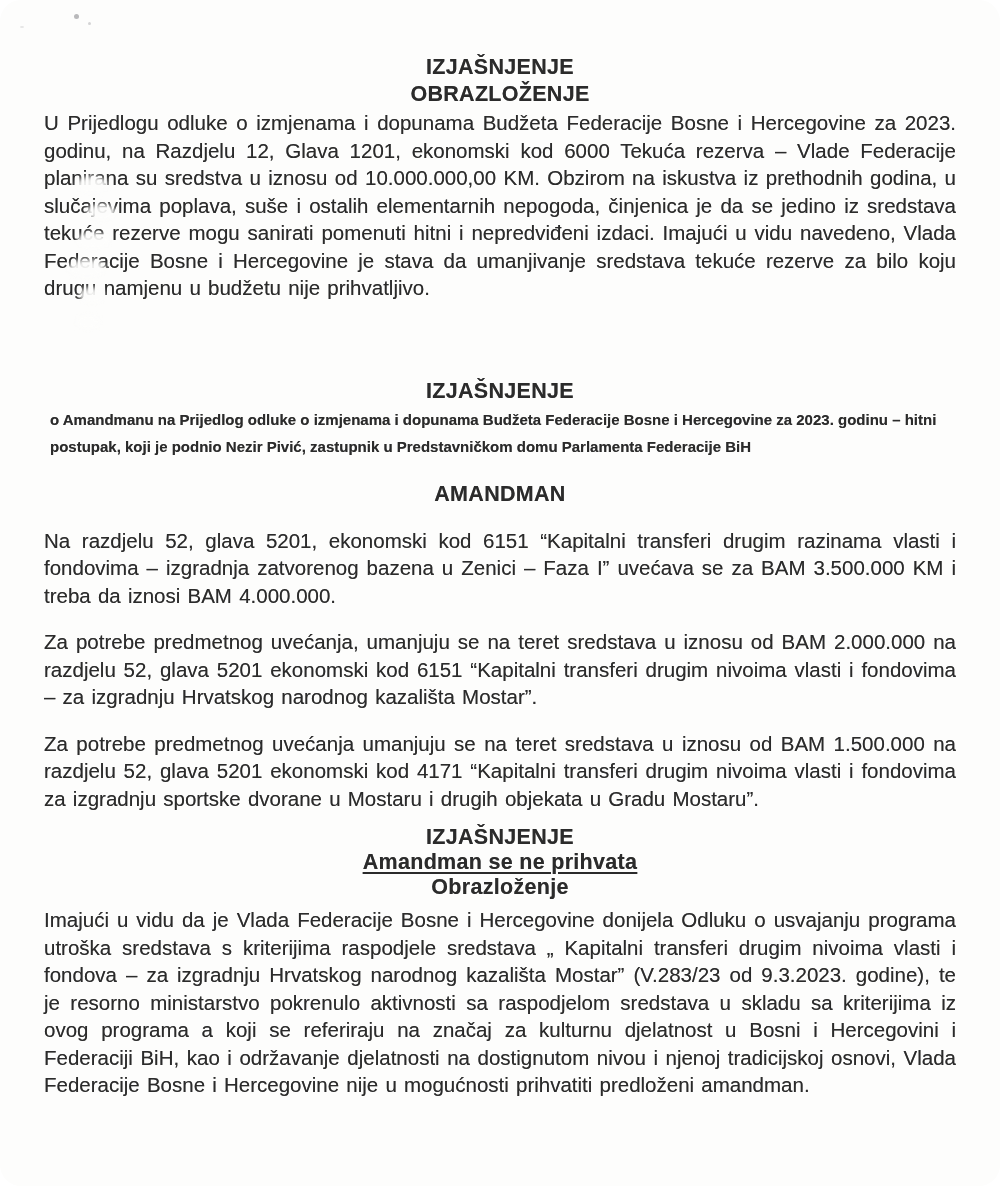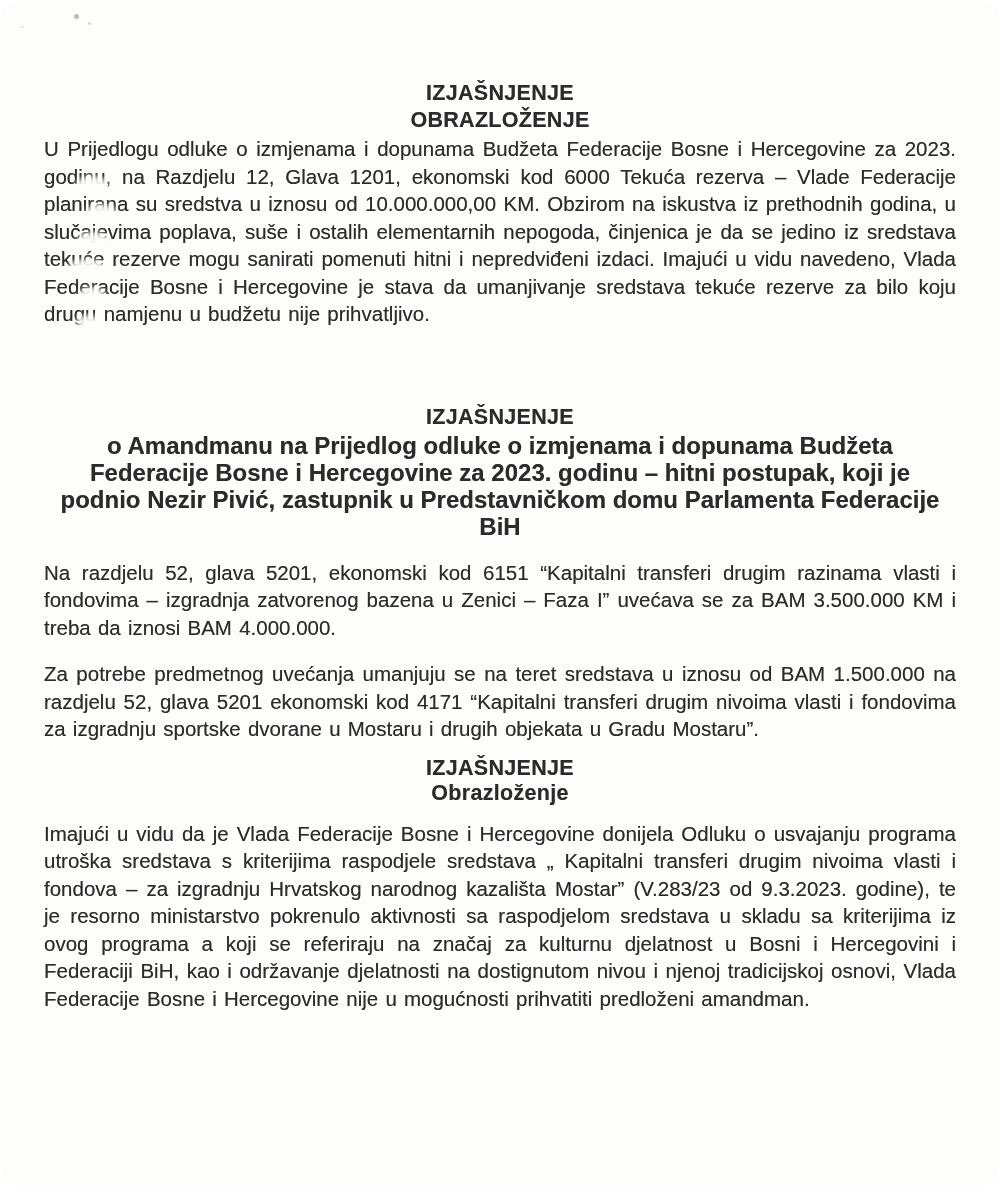--- a/index.html
+++ b/index.html
@@ -10,61 +10,60 @@
   .page {
     position: relative;
     width: 1000px;
     height: 1186px;
     margin: 0 auto;
     background: #fdfdfc;
     overflow: hidden;
     font-family: "Liberation Sans", "DejaVu Sans", sans-serif;
     color: #2b2b2b;
     box-sizing: border-box;
-    padding: 80px 44px 40px 44px;
+    padding: 54px 44px 40px 44px;
     
     text-shadow: 0 0 0.4px rgba(50,50,50,0.55);
     border-radius: 21px;
   }
   .heading {
     text-align: center;
     font-weight: bold;
     font-size: 21.5px;
     line-height: 27px;
     margin: 0;
     letter-spacing: 0.3px;
   }
   .heading.underlined {
     text-decoration: underline;
     text-underline-offset: 3px;
   }
   .subtitle {
-    text-align: center;
     font-weight: bold;
-    font-size: 24px;
+    font-size: 15px;
     line-height: 27px;
     margin: 0 auto;
     max-width: 900px;
   }
   .body-para {
     font-size: 20.5px;
     line-height: 27.5px;
     text-align: justify;
     margin: 0;
     word-spacing: 1.5px;
   }
   .sec-1 .body-para { margin-top: 1px; }
   .sec-2 { margin-top: 76px; }
   .sec-2 .subtitle { margin-top: 1px; }
   .sec-2 .heading-amandman { margin-top: 21px; }
   .sec-2 .body-para { margin-top: 19px; }
   .sec-2 .body-para.first { }
   .sec-3 { margin-top: 13px; }
   .sec-3 .heading { line-height: 25px; }
-  .sec-3 .body-para { margin-top: 14px; }
+  .sec-3 .body-para { margin-top: 6px; }
   
   .smudge {
     position: absolute;
     background: rgba(253,253,252,0.92);
     border-radius: 50%;
     filter: blur(2.5px);
     pointer-events: none;
   }
   .speckle {
     position: absolute;
@@ -92,23 +91,26 @@
   <span class="smudge" style="left:76px; top:176px; width:32px; height:17px;"></span>
   <span class="smudge" style="left:86px; top:204px; width:30px; height:16px;"></span>
   <span class="smudge" style="left:77px; top:232px; width:32px; height:17px;"></span>
   <span class="smudge" style="left:68px; top:259px; width:38px; height:18px;"></span>
   <span class="smudge" style="left:79px; top:287px; width:26px; height:16px;"></span>
   <span class="smudge" style="left:76px; top:315px; width:24px; height:14px;"></span>
 
   <section class="sec-2">
     <h1 class="heading">IZJAŠNJENJE</h1>
     <h2 class="subtitle">o Amandmanu na Prijedlog odluke o izmjenama i dopunama Budžeta Federacije Bosne i Hercegovine za 2023. godinu – hitni postupak, koji je podnio Nezir Pivić, zastupnik u Predstavničkom domu Parlamenta Federacije BiH</h2>
+    <h2 class="heading heading-amandman">AMANDMAN</h2>
     <p class="body-para first">Na razdjelu 52, glava 5201, ekonomski kod 6151 “Kapitalni transferi drugim razinama vlasti i fondovima – izgradnja zatvorenog bazena u Zenici – Faza I” uvećava se za BAM 3.500.000 KM i treba da iznosi BAM 4.000.000.</p>
+    <p class="body-para">Za potrebe predmetnog uvećanja, umanjuju se na teret sredstava u iznosu od BAM 2.000.000 na razdjelu 52, glava 5201 ekonomski kod 6151 “Kapitalni transferi drugim nivoima vlasti i fondovima – za izgradnju Hrvatskog narodnog kazališta Mostar”.</p>
     <p class="body-para">Za potrebe predmetnog uvećanja umanjuju se na teret sredstava u iznosu od BAM 1.500.000 na razdjelu 52, glava 5201 ekonomski kod 4171 “Kapitalni transferi drugim nivoima vlasti i fondovima za izgradnju sportske dvorane u Mostaru i drugih objekata u Gradu Mostaru”.</p>
   </section>
 
   <section class="sec-3">
     <h1 class="heading">IZJAŠNJENJE</h1>
+    <h2 class="heading underlined">Amandman se ne prihvata</h2>
     <h2 class="heading">Obrazloženje</h2>
     <p class="body-para">Imajući u vidu da je Vlada Federacije Bosne i Hercegovine donijela Odluku o usvajanju programa utroška sredstava s kriterijima raspodjele sredstava „ Kapitalni transferi drugim nivoima vlasti i fondova – za izgradnju Hrvatskog narodnog kazališta Mostar” (V.283/23 od 9.3.2023. godine), te je resorno ministarstvo pokrenulo aktivnosti sa raspodjelom sredstava u skladu sa kriterijima iz ovog programa a koji se referiraju na značaj za kulturnu djelatnost u Bosni i Hercegovini i Federaciji BiH, kao i održavanje djelatnosti na dostignutom nivou i njenoj tradicijskoj osnovi, Vlada Federacije Bosne i Hercegovine nije u mogućnosti prihvatiti predloženi amandman.</p>
   </section>
 
 </div>
 
 </body></html>

